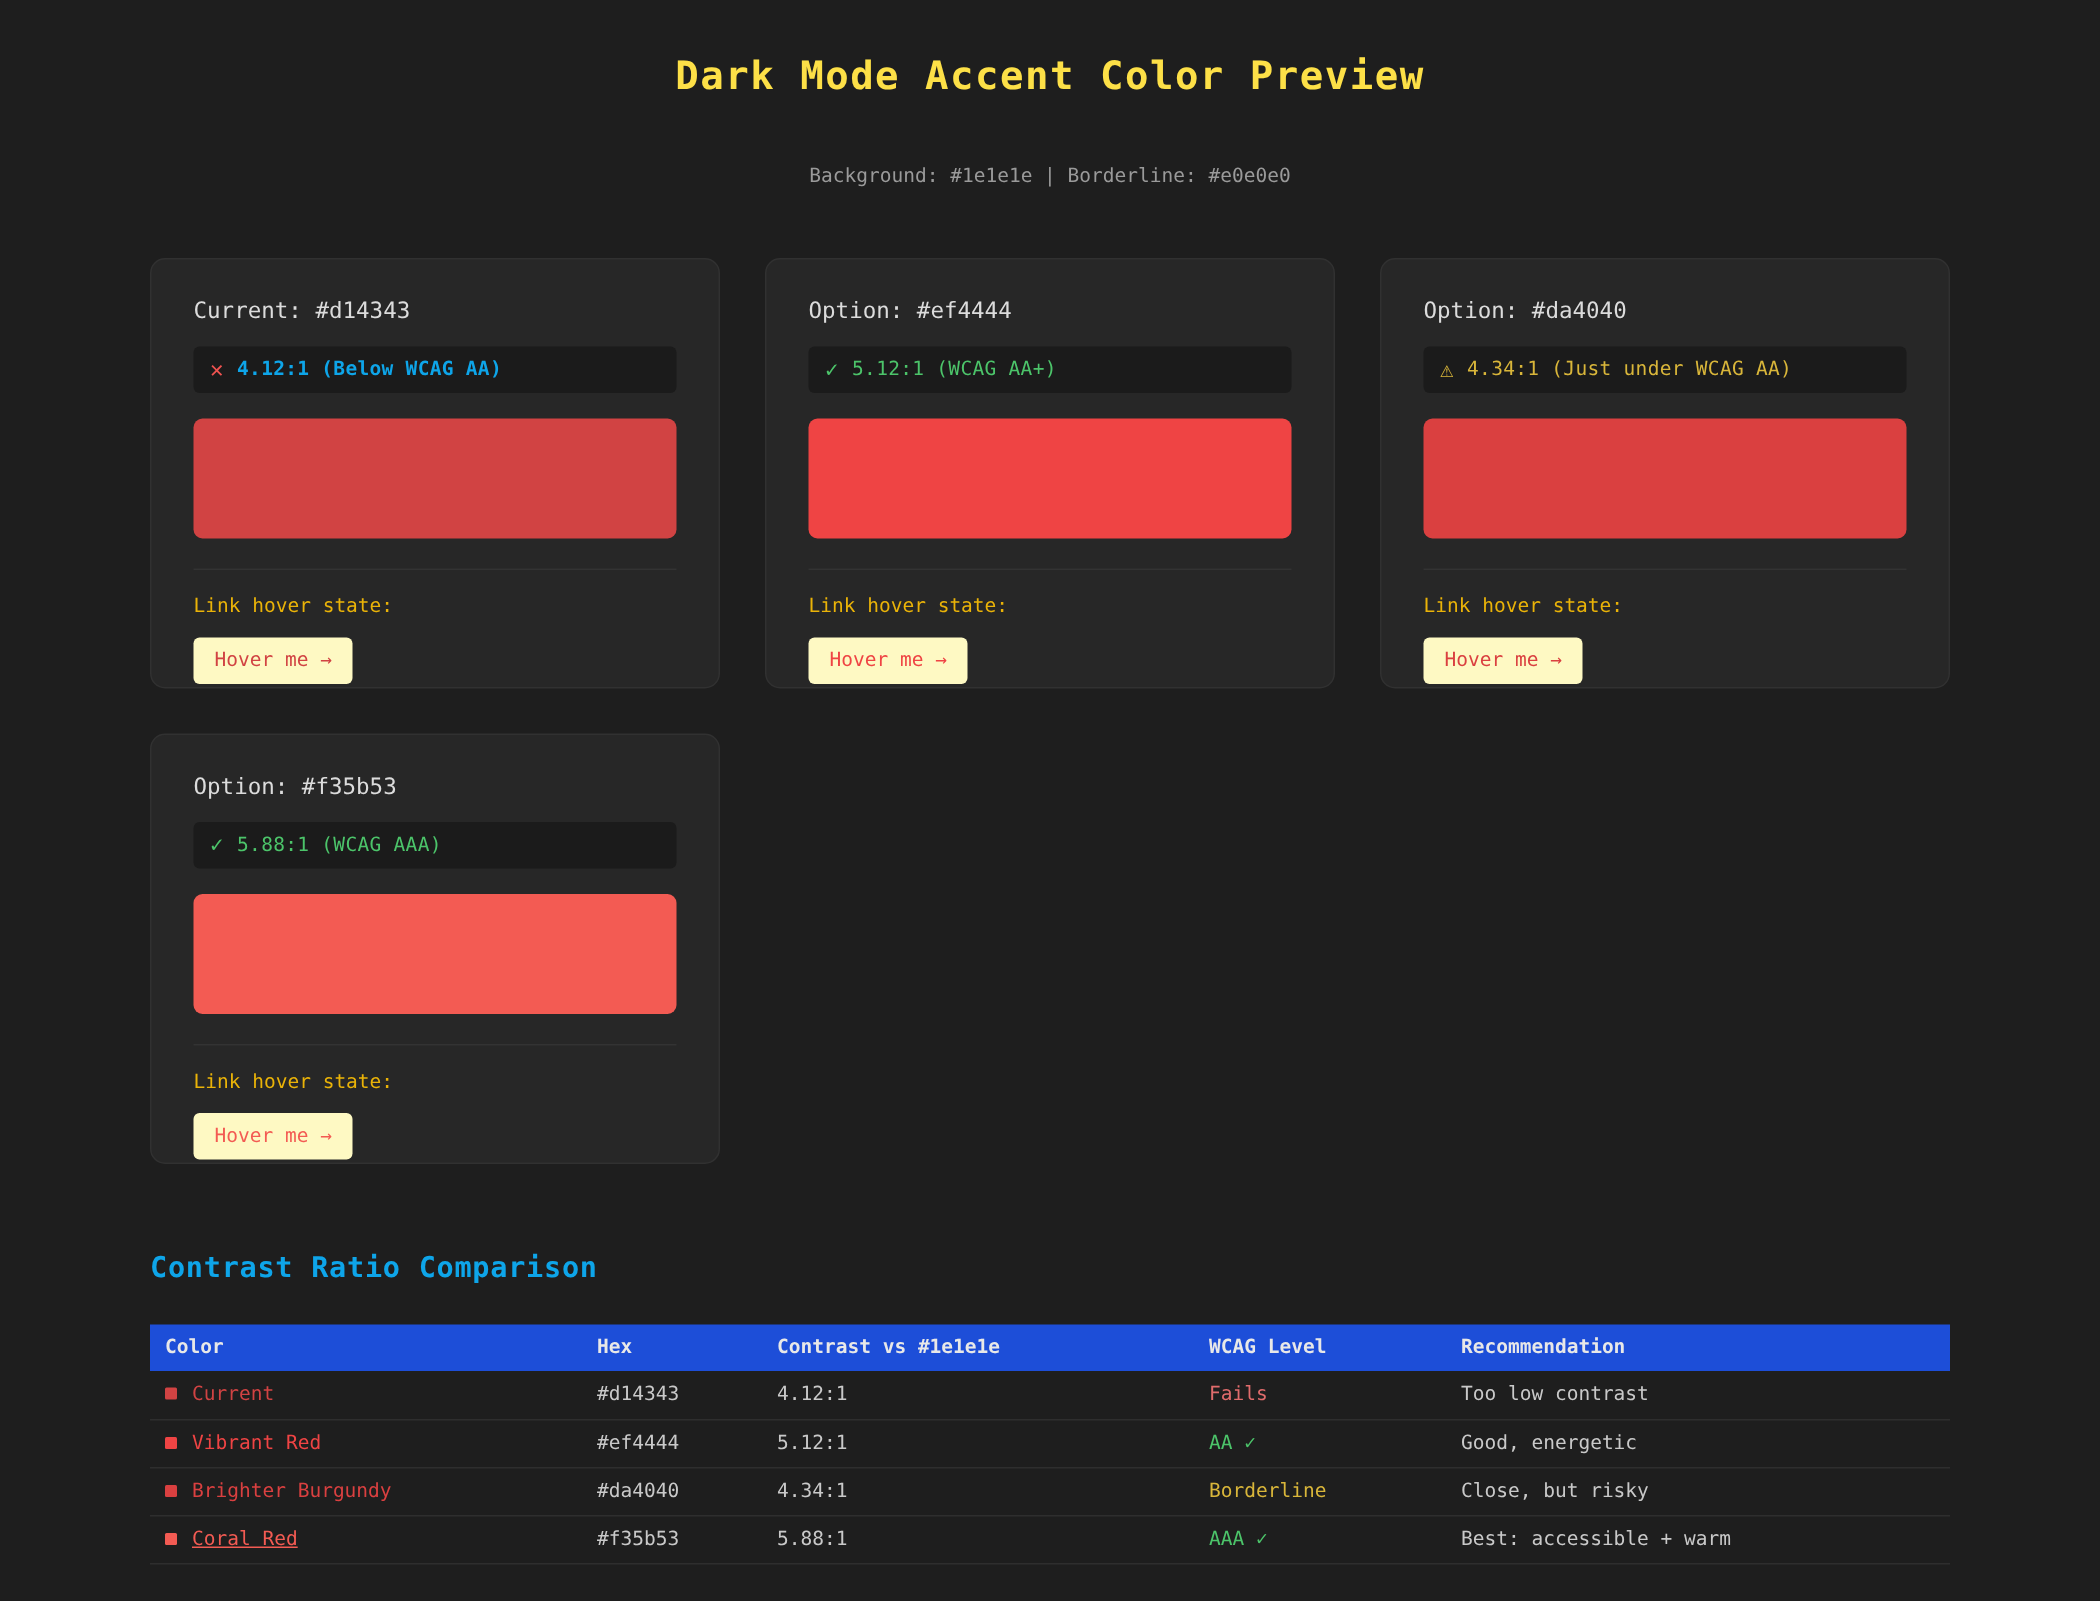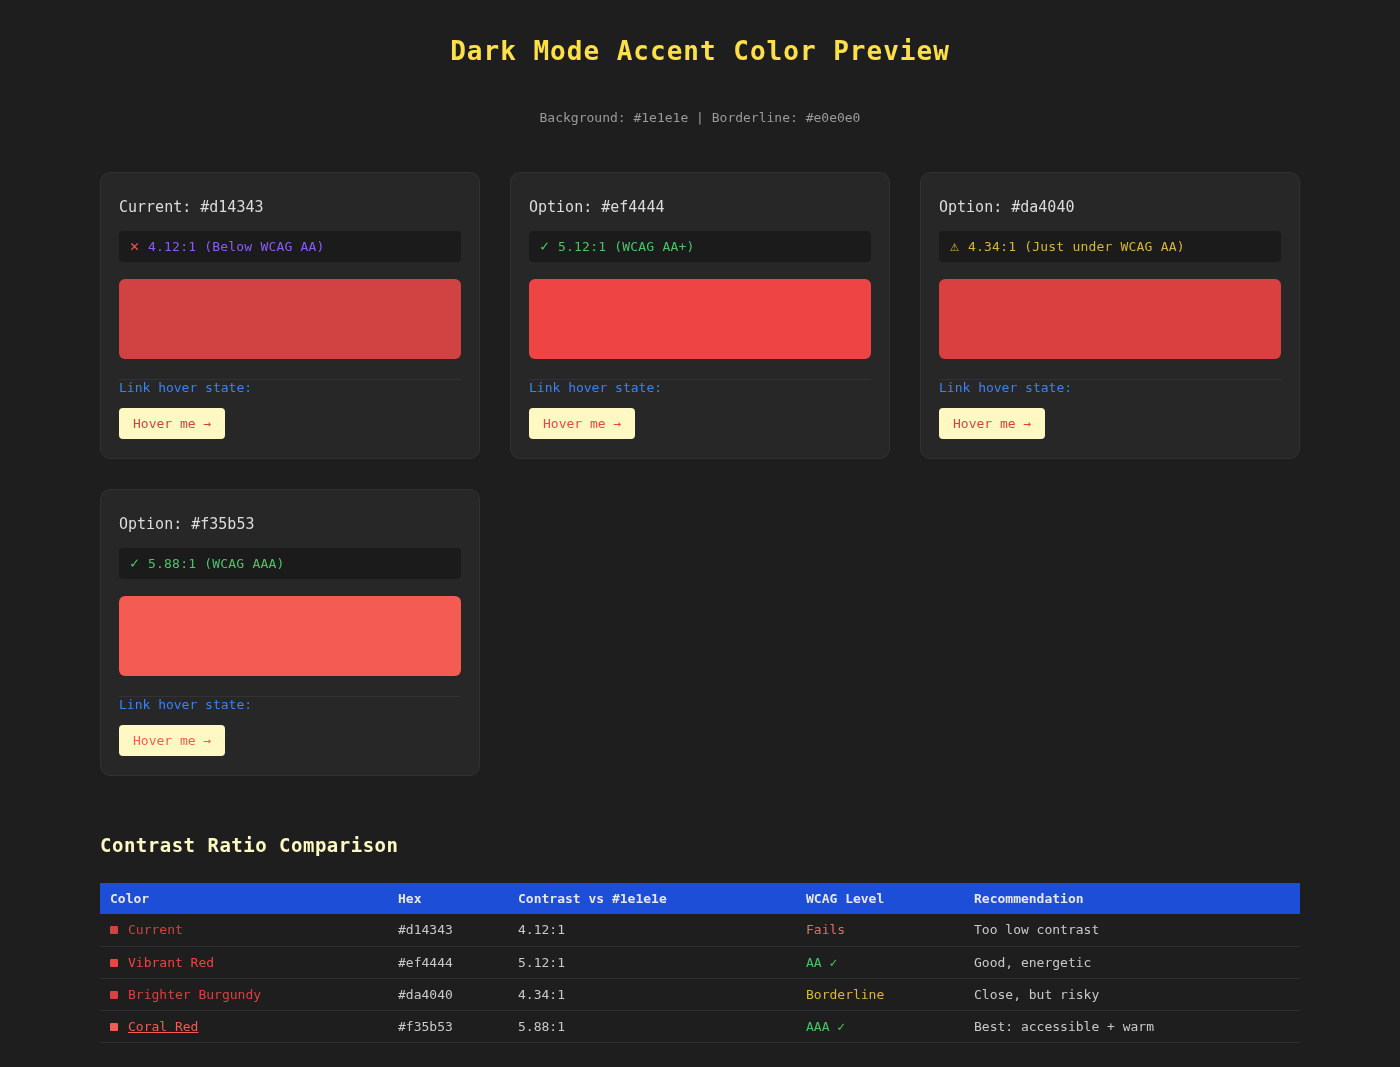--- a/index.html
+++ b/index.html
@@ -28,21 +28,21 @@
   .cards-grid {
     margin-top: 47px;
     display: grid;
     grid-template-columns: repeat(3, 1fr);
     gap: 30px;
   }
   .card {
     background: #272727;
     border: 1px solid #313131;
     border-radius: 10px;
-    padding: 19px 18px;
+    padding: 19px 28px;
     height: 287px;
   }
   .card-title {
     font-size: 15px;
     color: #dcdcdc;
     margin-top: 6px;
   }
   .badge {
     margin-top: 15px;
     background: #1b1b1b;
@@ -61,40 +61,41 @@
     margin-top: 17px;
     height: 80px;
     border-radius: 6px;
   }
   .card-divider {
     border: none;
     border-top: 1px solid #333333;
     margin-top: 20px;
   }
   .link-label {
-    font-size: 13px;
-    color: #3b82f6;
+    margin-top: 17px;
+    font-size: 13px;
+    color: #eab308;
   }
   .hover-btn {
     display: inline-block;
     margin-top: 13px;
     background: #fef9c3;
     border: none;
     border-radius: 4px;
     padding: 8px 14px;
     font-size: 13px;
     font-family: inherit;
     cursor: pointer;
   }
 
   .comparison-section { margin-top: 58px; padding-bottom: 40px; }
   .section-heading {
     font-size: 19px;
     font-weight: bold;
-    color: #fef9c3;
+    color: #0ea5e9;
     letter-spacing: 0.5px;
   }
   table.comparison-table {
     margin-top: 27px;
     width: 100%;
     border-collapse: collapse;
     font-size: 13px;
   }
   .comparison-table th {
     background: #1d4ed8;
@@ -131,21 +132,21 @@
 
   <h1 class="page-title">Dark Mode Accent Color Preview</h1>
   <div class="page-subtitle">Background: #1e1e1e | Borderline: #e0e0e0</div>
 
   <div class="cards-grid">
 
     <div class="card">
       <div class="card-title">Current: #d14343</div>
       <div class="badge">
         <span class="badge-icon" style="color: rgb(239, 83, 80);">✕</span>
-        <span class="badge-text" style="color: #8b5cf6;">4.12:1 (Below WCAG AA)</span>
+        <span class="badge-text" style="color: #0ea5e9; font-weight: bold;">4.12:1 (Below WCAG AA)</span>
       </div>
       <div class="swatch" style="background-color: rgb(209, 67, 67);"></div>
       <hr class="card-divider">
       <div class="link-label">Link hover state:</div>
       <button class="hover-btn" style="color: rgb(209, 67, 67);">Hover me →</button>
     </div>
 
     <div class="card">
       <div class="card-title">Option: #ef4444</div>
       <div class="badge">

